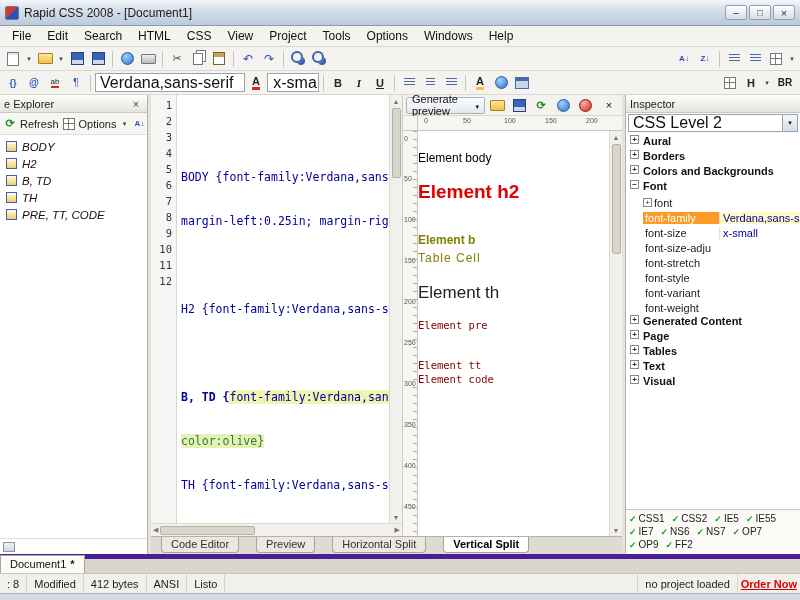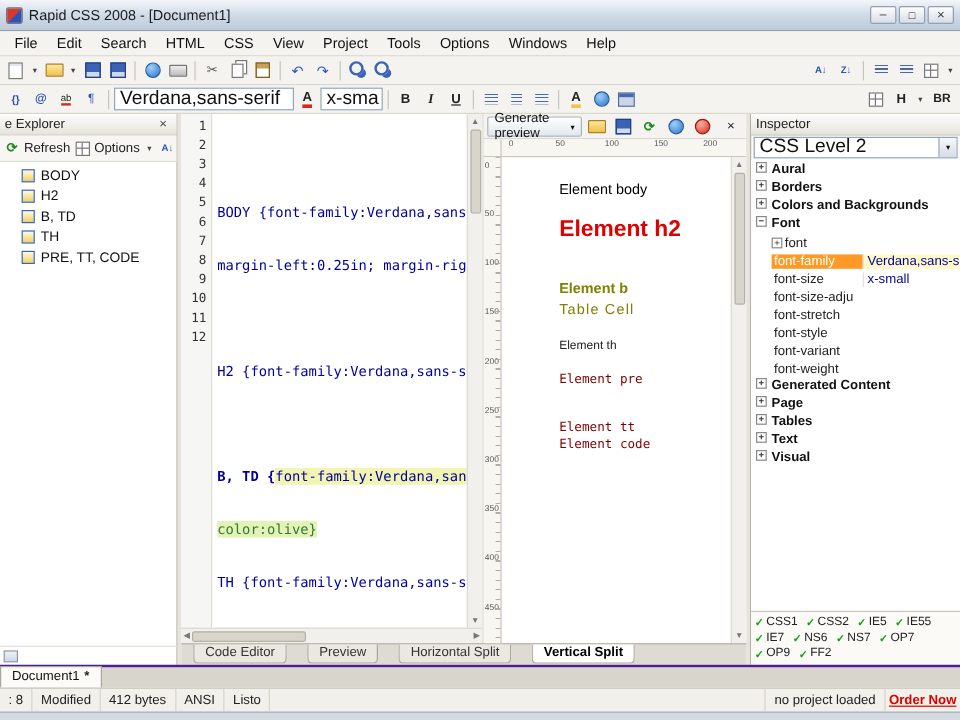--- a/index.html
+++ b/index.html
@@ -55,34 +55,34 @@
   .g-check::before { content:"✓"; }
   .g-acolor::before { content:"A"; font-weight:bold; font-size:11px; color:#222; border-bottom:3px solid #d42a1a; line-height:11px; }
   .g-ahl::before { content:"A"; font-weight:bold; font-size:11px; color:#222; border-bottom:3px solid #f0c24a; line-height:11px; }
   .btn-letter { font-weight:bold; font-size:11px; color:#222; }
   .btn-italic { font-style:italic; font-family:"Liberation Serif",serif; }
   .btn-under { text-decoration:underline; }
 
   .combo { height:19px; background:#fff; border:1px solid #93a5b8; display:flex; align-items:center; padding-left:4px; font-size:16px; color:#111; flex:none; overflow:hidden; white-space:nowrap;gap:12px; }
   .combo .cdd { margin-left:auto; width:15px; height:100%; border-left:1px solid #93a5b8; background:linear-gradient(#f6f8fb,#d6dde7); display:flex; align-items:center; justify-content:center; flex:none; }
   .combo-font { width:150px; }
-  .combo-size { width:52px; }
+  .combo-size { width:52px;flex-direction:column; }
 
   
   .main { flex:1; display:flex; min-height:0; }
   .vsplit { width:3px; background:#e6e3da; flex:none; }
 
   
   .explorer { width:148px; background:#fff; border-right:1px solid #b5b2a8; display:flex; flex-direction:column; flex:none; }
   .phead { height:18px; flex:none; background:linear-gradient(#fdfdfc,#e5e3db); border-bottom:1px solid #c9c6bc; display:flex; align-items:center; padding:0 4px; font-size:11px; color:#222; }
   .phead .xbtn { margin-left:auto; width:14px; height:13px; display:flex; align-items:center; justify-content:center; color:#444; }
   .ptool { height:22px; flex:none; display:flex; align-items:center; gap:3px; padding:0 3px; border-bottom:1px solid #e0ded5; font-size:11px; background:#f7f6f2; }
   .ptool .lbl { color:#222; }
   .tree { flex:1; padding-top:3px; overflow:hidden; }
-  .titem { height:17px; display:flex; align-items:center; gap:5px; padding-left:18px; font-size:11.5px; color:#111; }
+  .titem { height:17px; display:flex; align-items:center; gap:5px; padding-left:6px; font-size:11.5px; color:#111;font-style:italic; }
   .tic { width:11px; height:11px; border:1px solid #3a62b5; background:linear-gradient(#fffbe0,#f0cf62); flex:none; }
   .exbottom { height:16px; flex:none; border-top:1px solid #e0ded5; display:flex; align-items:center; padding-left:3px; }
   .exbottom .mini { width:12px; height:10px; border:1px solid #8a96a6; background:linear-gradient(#eef2f7,#cdd8e4); }
 
   
   .docarea { flex:1; min-width:0; display:flex; flex-direction:column; background:#fff; }
   .docrow { flex:1; min-height:0; display:flex; }
 
   .editorcol { width:252px; flex:none; display:flex; flex-direction:column; border-right:1px solid #cfccc2; }
   .edrow { flex:1; min-height:0; display:flex; }
@@ -107,26 +107,26 @@
   .genbtn { height:17px; border:1px solid #a9b3c0; border-radius:2px; background:linear-gradient(#fefefe,#e2e7ee); display:flex; align-items:center; gap:4px; padding:0 5px; font-size:11px; color:#111; }
   .hrulerrow { height:15px; flex:none; display:flex; background:#f7f6f1; border-bottom:1px solid #c9c6bc; }
   .corner { width:15px; flex:none; border-right:1px solid #c9c6bc; }
   .hruler { flex:1; position:relative; font-size:7px; color:#555; }
   .hruler::after { content:""; position:absolute; left:0; right:0; bottom:0; height:4px; background:repeating-linear-gradient(to right,#aeab a1 0, #aeaba1 1px, transparent 1px 8px); }
   .hnum { position:absolute; top:1px; }
   .prow { flex:1; min-height:0; display:flex; }
   .vruler { width:15px; flex:none; background:#f7f6f1; border-right:1px solid #c9c6bc; position:relative; font-size:7px; color:#555; }
   .vruler::after { content:""; position:absolute; top:0; bottom:0; right:0; width:4px; background:repeating-linear-gradient(to bottom,#aeaba1 0 1px,transparent 1px 8px); }
   .vnum { position:absolute; left:1px; }
-  .pcontent { flex:1; min-width:0; background:#fff; overflow:hidden;margin-left:48px; }
+  .pcontent { flex:1; min-width:0; background:#fff; overflow:hidden; }
   .el-body { margin-top:20px; font-size:12px; color:#000; }
   .el-h2 { margin-top:16px; font-size:19px; font-weight:bold; color:#df0000; }
   .el-b { margin-top:30px; font-size:12px; font-weight:bold; color:#808000; }
   .el-td { margin-top:4px; font-size:12px; color:#808000; letter-spacing:1px; }
-  .el-th { margin-top:18px; font-size:10px; color:#222; }
+  .el-th { margin-top:18px; font-size:17px; color:#222; }
   .el-pre { margin-top:16px; font-family:"DejaVu Sans Mono",monospace; font-size:10.5px; color:#800000; }
   .el-tt { margin-top:28px; font-family:"DejaVu Sans Mono",monospace; font-size:10.5px; color:#800000; }
   .el-code { margin-top:2px; font-family:"DejaVu Sans Mono",monospace; font-size:10.5px; color:#800000; }
 
   
   .vtabs { height:18px; flex:none; background:#dedbd2; border-top:1px solid #b5b2a8; display:flex; align-items:flex-start; padding-left:10px; gap:17px; }
   .vtab { height:16px; padding:1px 9px 0; font-size:11px; color:#333; background:#eae8e0; border:1px solid #a9a69c; border-top:none; border-radius:0 0 4px 4px; white-space:nowrap; }
   .vtab.active { background:#fff; color:#000; font-weight:bold; }
 
   
@@ -143,21 +143,21 @@
   .cname { width:76px; flex:none; padding-left:2px; color:#222; overflow:hidden; white-space:nowrap; }
   .cval { flex:1; min-width:0; border-left:1px solid #e4e2d8; padding-left:3px; color:#00009b; overflow:hidden; white-space:nowrap; }
   .sel .cname { background:#fd9a25; color:#fff; }
   .sel .cval { background:#fdf9c8; }
   .compat { flex:none; border-top:1px solid #c9c6bc; background:#fbfaf7; padding:3px 3px 4px; display:flex; flex-direction:column; gap:2px; font-size:10px; }
   .crow { display:flex; gap:7px; }
   .citem { display:flex; align-items:center; gap:2px; color:#222; }
   .chk { color:#12a012; font-size:9px; font-weight:bold; }
 
   
-  .doctabs { height:19px; flex:none; background:#d8d5cc; border-top:2px solid #4c1d95; display:flex; align-items:flex-end; }
+  .doctabs { height:19px; flex:none; background:#d8d5cc; border-top:5px solid #4c1d95; display:flex; align-items:flex-end; }
   .dtab { height:18px; background:#fcfbf7; border:1px solid #a9a69c; border-bottom:none; padding:2px 9px 0; font-size:11px; display:flex; gap:4px; color:#111; }
   .dtab .mod { color:#222; font-weight:bold; }
   .statusbar { height:20px; flex:none; background:#f1f0ea; border-top:1px solid #c9c6bc; display:flex; align-items:stretch; font-size:11px; overflow:hidden; color:#222; }
   .scell { display:flex; align-items:center; padding:0 7px; border-right:1px solid #d8d5cb; white-space:nowrap; }
   .sflex { flex:1; border-right:1px solid #d8d5cb; }
   .order { color:#dd0000; font-weight:bold; text-decoration:underline; padding:0 3px; display:flex; align-items:center; white-space:nowrap; }
   .winbottom { height:7px; flex:none; background:#d4dae2; border-top:1px solid #aab2bd; }
 </style>
 </head>
 <body>

